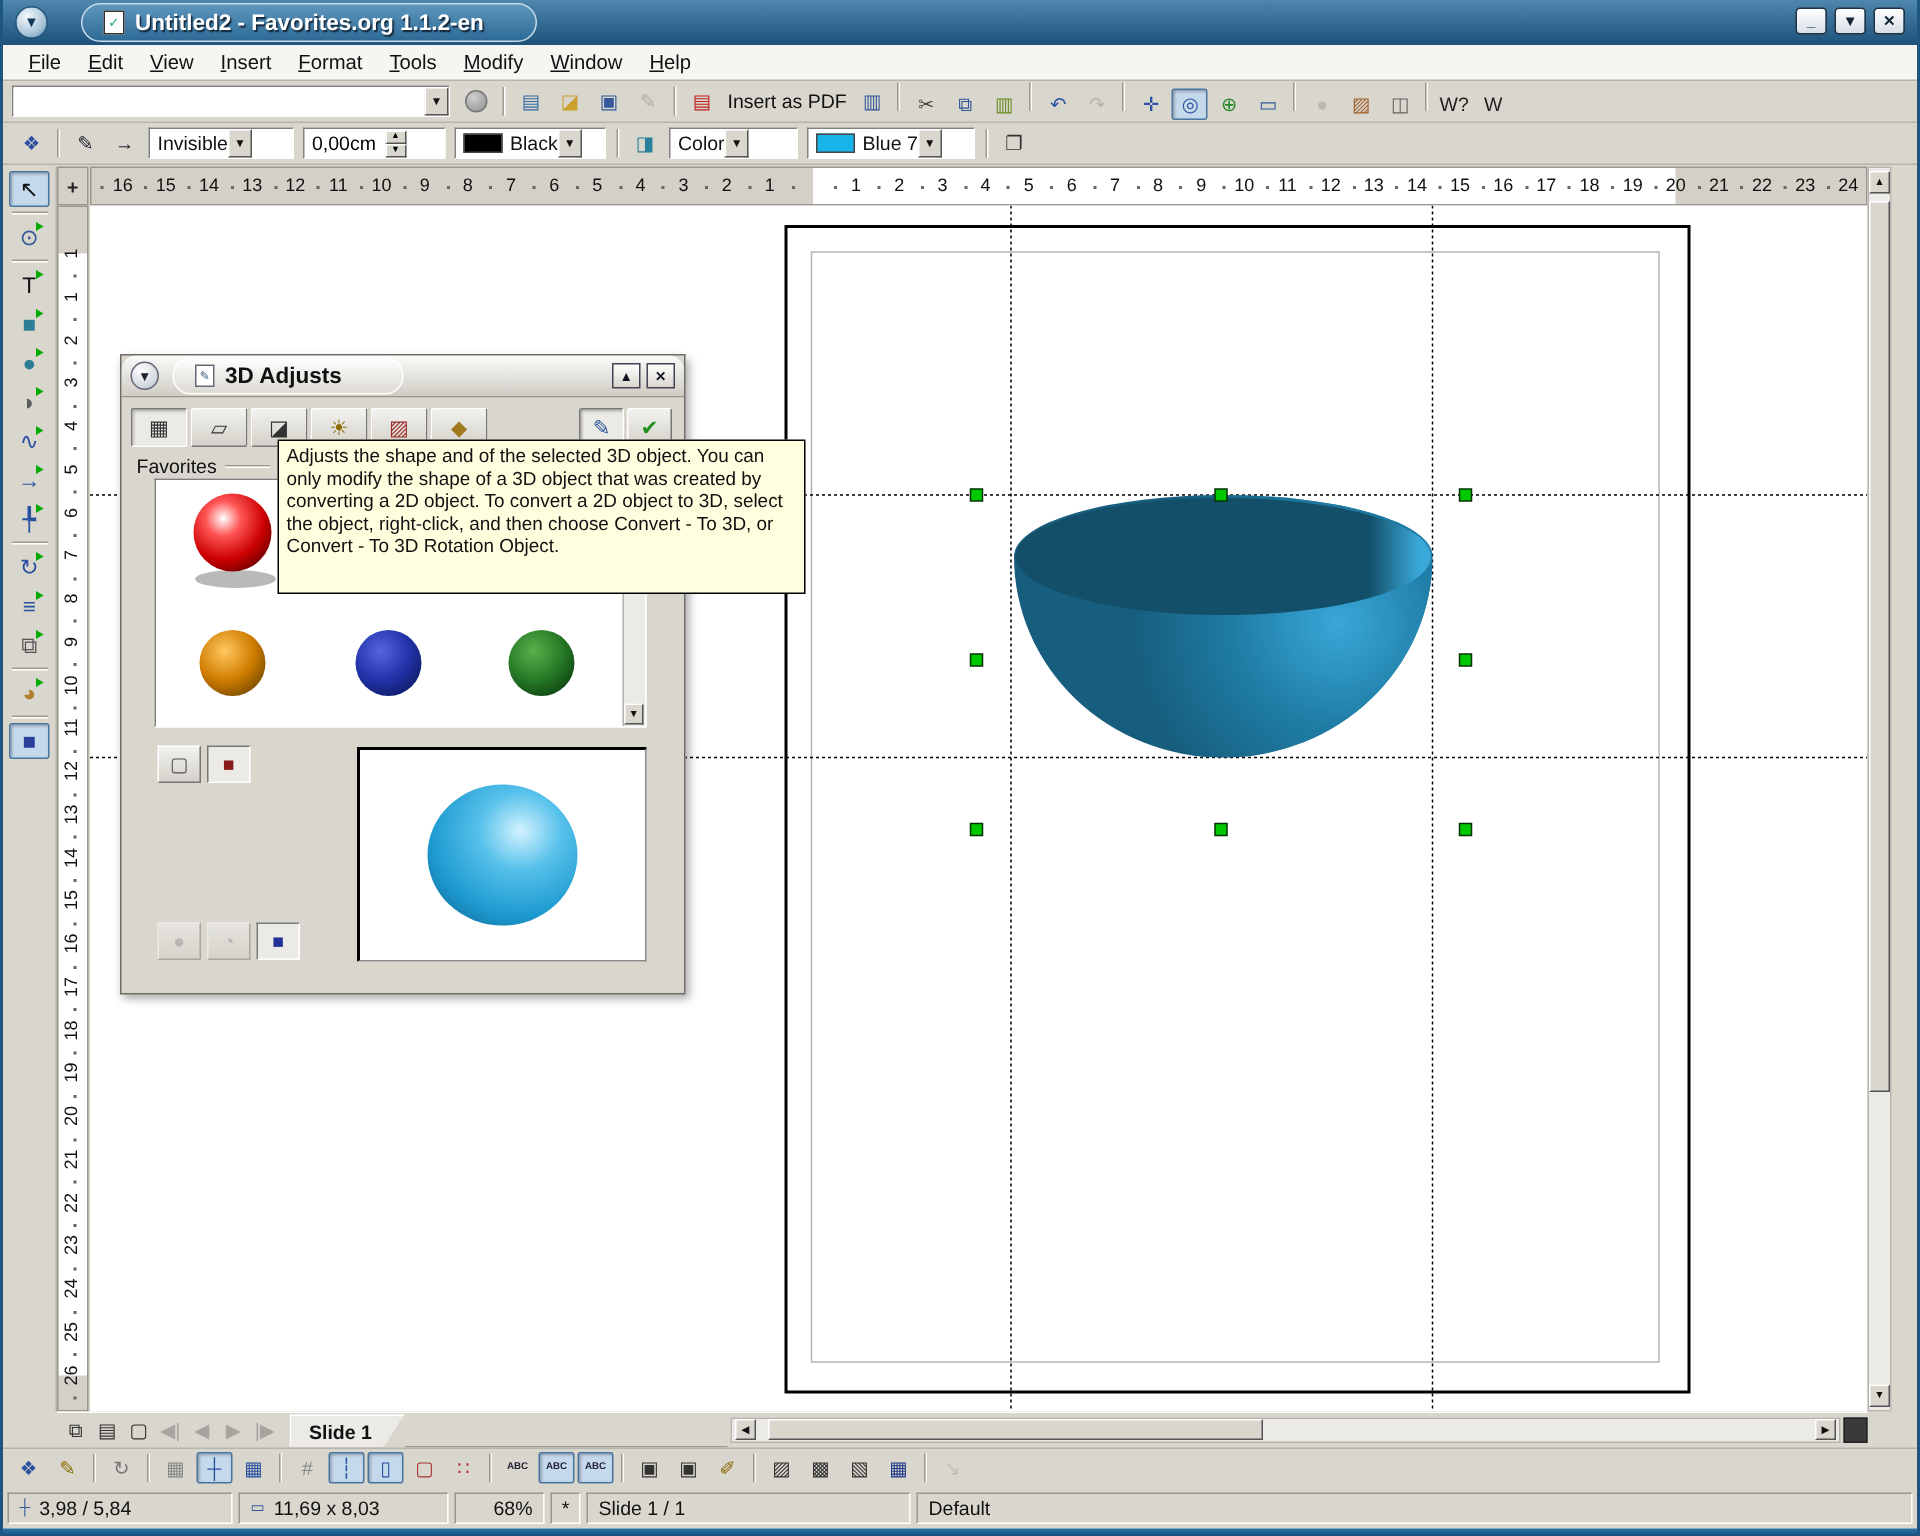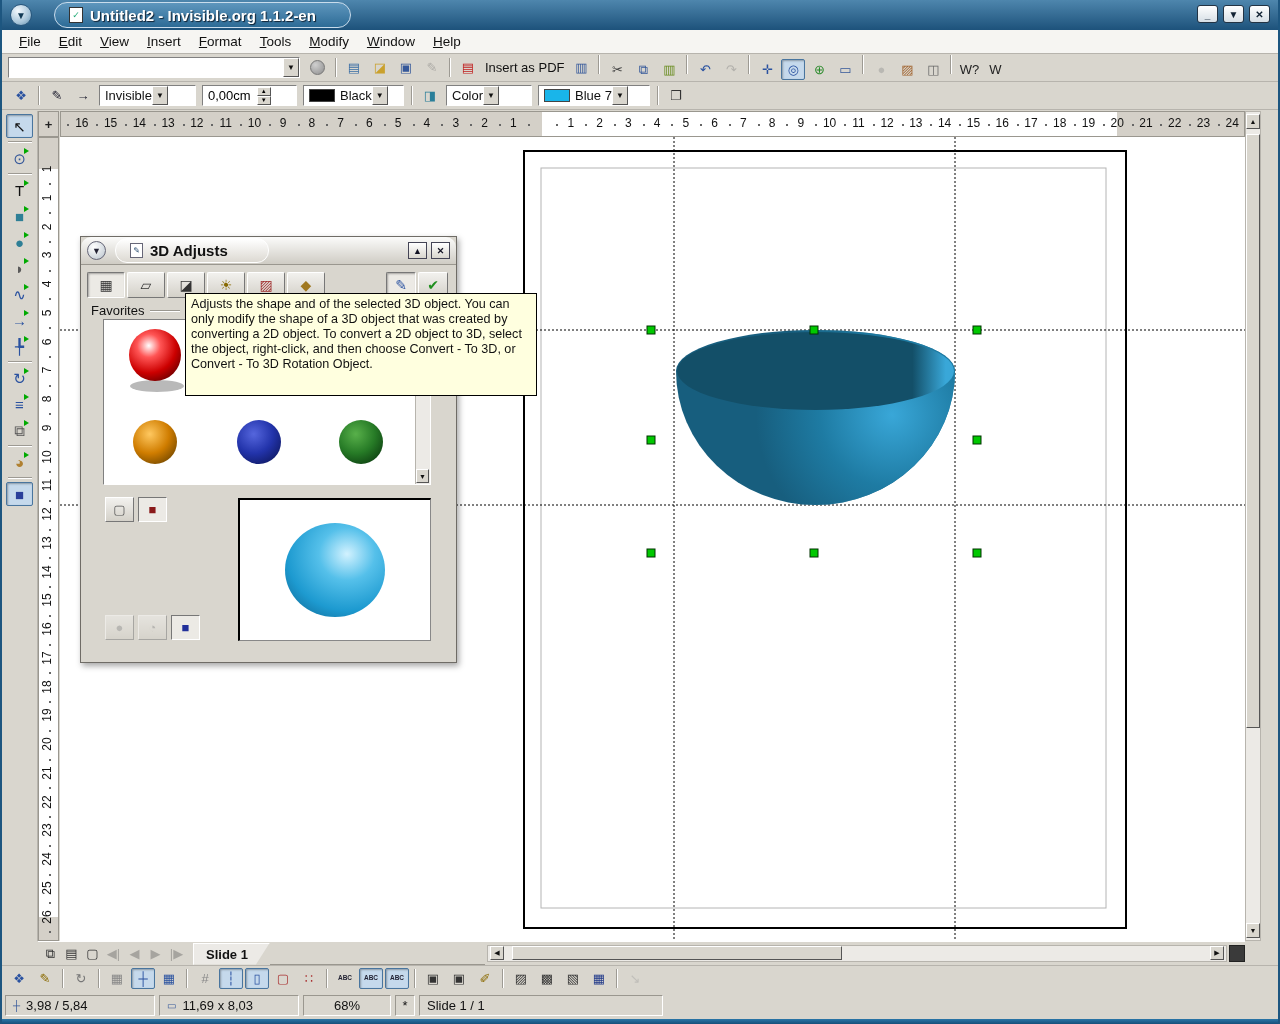--- a/index.html
+++ b/index.html
@@ -162,21 +162,21 @@
 <body>
 
 <div class="screen">
 
   <div class="titlebar">
     <div class="sysbtn">
         <span>▼</span>
       </div>
     <div class="title-capsule">
       <span class="doc-ico">✓</span>
-      <span class="title-text">Untitled2 - Invisible.org 1.1.2-en</span>
+      <span class="title-text">Untitled2 - Favorites.org 1.1.2-en</span>
     </div>
     <div class="winbtns" id="winbtns">
         <span class="winbtn">_</span>
         <span class="winbtn">▼</span>
         <span class="winbtn">✕</span>
       </div>
   </div>
 
   <div class="menubar" id="menubar">
       <span class="menu-item">File</span>
@@ -660,28 +660,31 @@
 
   <div class="statusbar">
     <span class="panel" style="width:150px">
       <span class="picon">┼</span>
       <span>3,98 / 5,84</span>
     </span>
     <span class="panel" style="width:140px">
       <span class="picon">▭</span>
       <span>11,69 x 8,03</span>
     </span>
-    <span class="panel" style="width:88px;justify-content:center">
+    <span class="panel" style="width:60px;justify-content:flex-end">
         <span>68%</span>
       </span>
     <span class="panel" style="width:20px;justify-content:center">
         <span>*</span>
       </span>
-    <span class="panel" style="width:244px">
+    <span class="panel" style="width:216px">
         <span>Slide 1 / 1</span>
+      </span>
+    <span class="panel" style="flex:1">
+        <span>Default</span>
       </span>
   </div>
   <div class="botline"></div>
 
   <div class="dlg">
     <div class="dlg-title">
       <span class="dlg-sys">▼</span>
       <span class="dlg-cap">
         <span class="doc-ico">✎</span>
         <span class="dlg-title-text">3D Adjusts</span>

